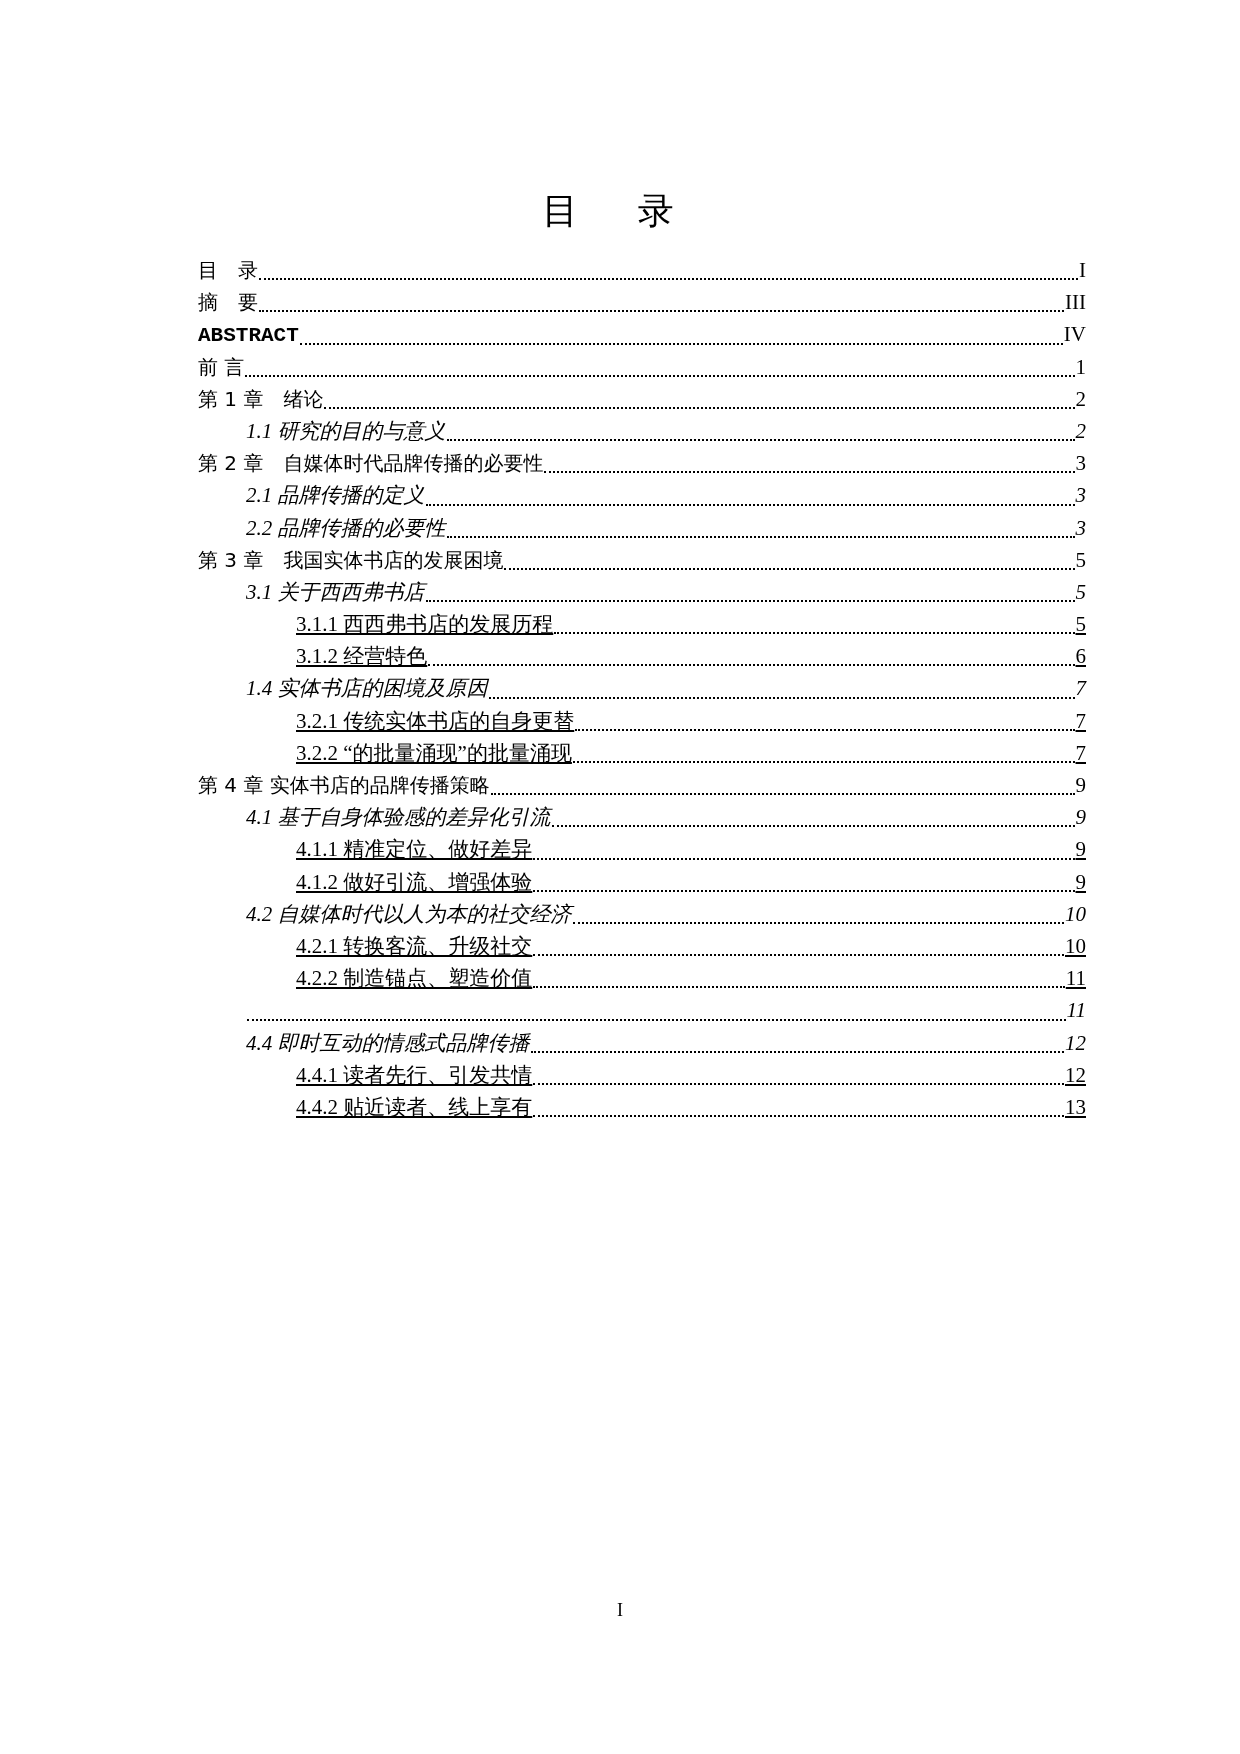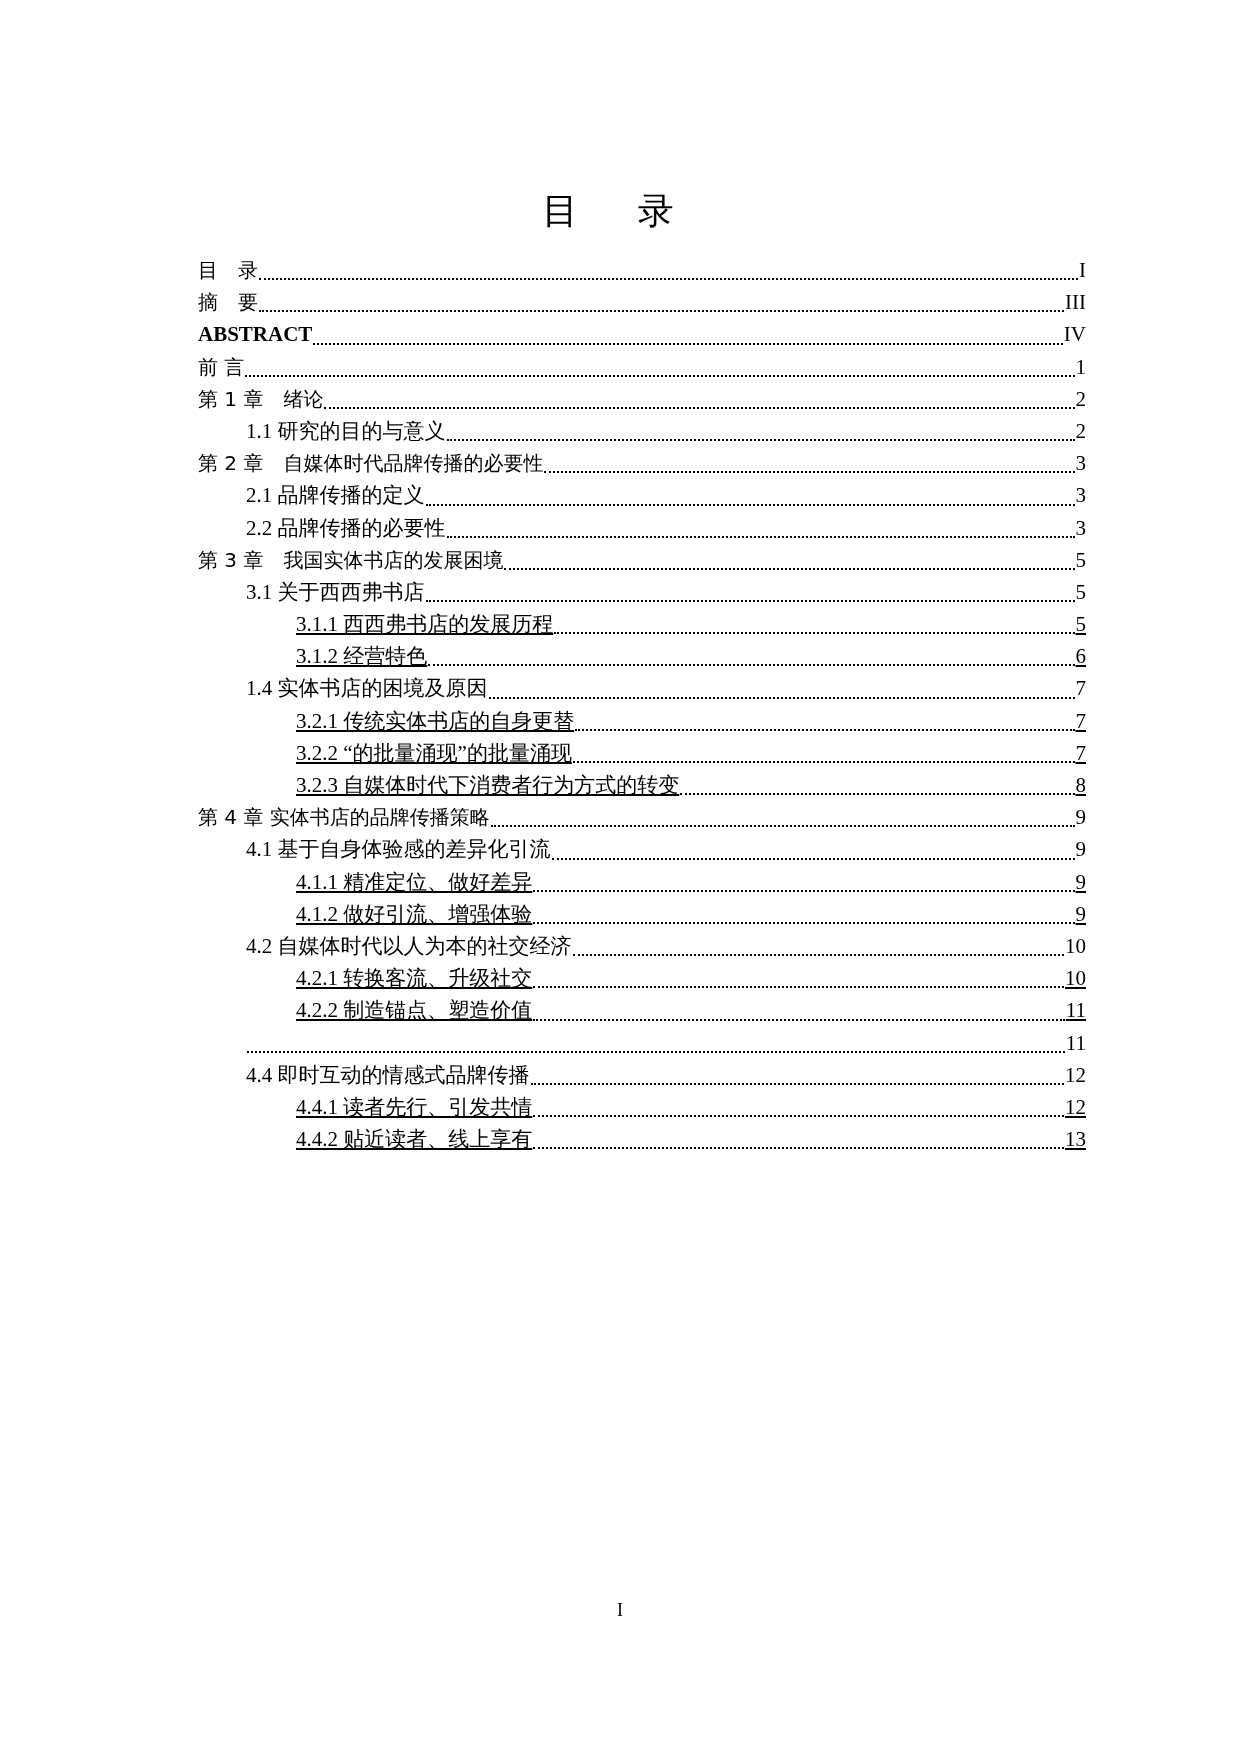--- a/index.html
+++ b/index.html
@@ -4,25 +4,25 @@
 <style>
   html, body { margin:0; padding:0; background:#ffffff; }
   body { width:1240px; height:1754px; position:relative; overflow:hidden;
          font-family:"Liberation Serif","DejaVu Serif",serif; color:#000; }
   .page-title { position:absolute; top:186px; left:0; width:1240px; text-align:center;
          font-family:"DejaVu Sans","Liberation Sans",sans-serif; font-size:36px; letter-spacing:24px; line-height:50px; }
   .toc { position:absolute; top:254px; left:198px; width:888px; }
   .row { display:flex; align-items:baseline; height:32.2px; font-size:21px; line-height:32px; white-space:nowrap; }
   .row .label { flex:0 0 auto; }
   .row .label.hei { font-family:"DejaVu Sans","Liberation Sans",sans-serif; font-size:20px; }
-  .row .label.bold { font-weight:bold; }
+  .row .label.bold { font-weight:bold;font-family:Liberation Mono, monospace; }
   .row .leader { flex:1 1 auto; overflow:hidden; border-bottom:2px dotted #000; margin:0 1px 6px 1px; height:0; align-self:flex-end; }
   .row .page { flex:0 0 auto; }
   .l1 { padding-left:0; }
-  .l2 { padding-left:48px; }
+  .l2 { padding-left:48px;font-style:italic; }
   .l3 { padding-left:98px;text-decoration:underline; }
   .footer { position:absolute; top:1600px; left:0; width:1240px; text-align:center; font-size:18px; }
 </style>
 </head>
 <body>
 
 <div class="page-title">目 录</div>
 
 <div class="toc">
   <div class="row l1">
@@ -98,25 +98,20 @@
   <div class="row l3">
       <span class="label">3.2.1 传统实体书店的自身更替</span>
       <span class="leader"></span>
       <span class="page">7</span>
     </div>
   <div class="row l3">
       <span class="label">3.2.2 “的批量涌现”的批量涌现</span>
       <span class="leader"></span>
       <span class="page">7</span>
     </div>
-  <div class="row l3">
-      <span class="label">3.2.3  自媒体时代下消费者行为方式的转变</span>
-      <span class="leader"></span>
-      <span class="page">8</span>
-    </div>
   <div class="row l1">
       <span class="label hei">第 4 章 实体书店的品牌传播策略</span>
       <span class="leader"></span>
       <span class="page">9</span>
     </div>
   <div class="row l2">
       <span class="label">4.1  基于自身体验感的差异化引流</span>
       <span class="leader"></span>
       <span class="page">9</span>
     </div>

